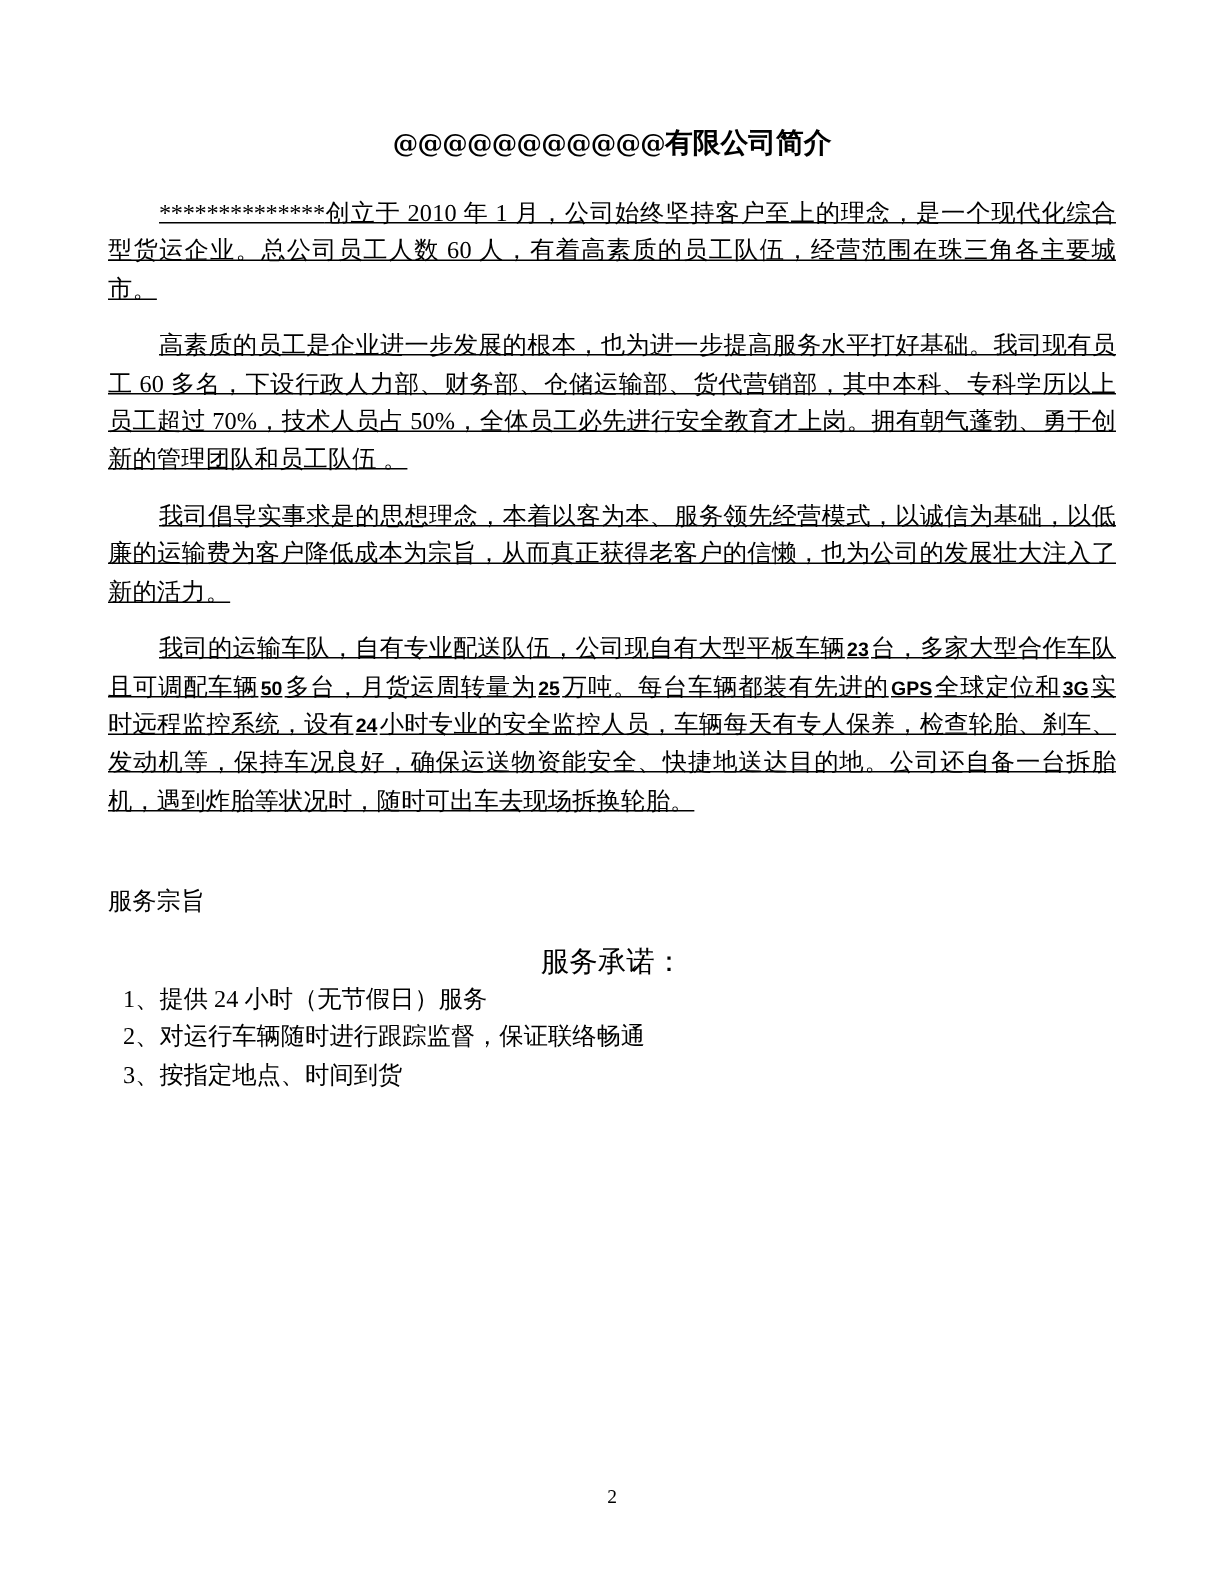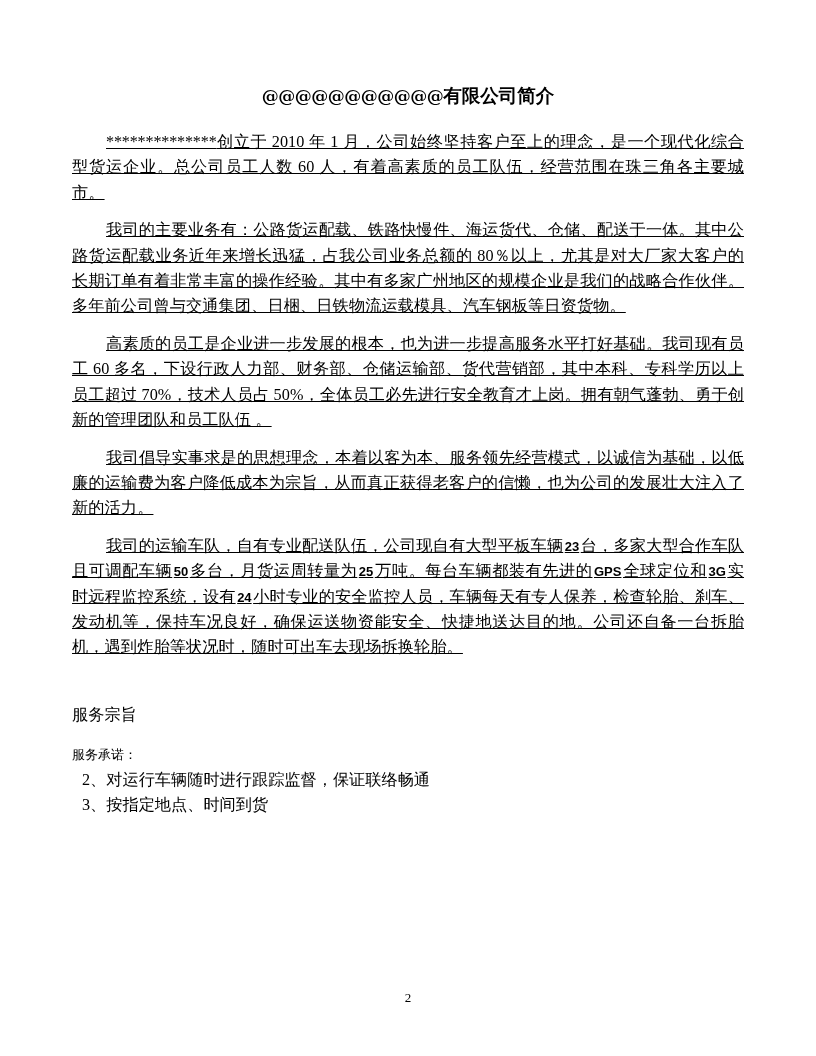--- a/index.html
+++ b/index.html
@@ -86,22 +86,22 @@
     text-align: left;
     font-size: 16.2px;
     line-height: 25.4px;
     margin: 0;
   }
   .centered-block .line {
     display: block;
   }
 
   .promise-head {
-    text-align: left;
-    font-size: 13px;
+    text-align: center;
+    font-size: 19px;
     line-height: 25.4px;
     margin: 0;
   }
 
   .promise-list {
     margin: 0;
     padding: 0 0 0 10px;
     font-size: 16.2px;
     line-height: 25.4px;
     text-align: left;
@@ -124,39 +124,39 @@
 </head>
 <body>
 
 <div class="page">
   <div class="content">
 
     <h1 class="doc-title"><span class="at-run">@@@@@@@@@@@</span><span>有限公司简介</span></h1>
 
     <p class="para first-indent"><span class="ast-run">**************</span><span>创立于 2010 年 1 月，公司始终坚持客户至上的理念，是一个现代化综合型货运企业。总公司员工人数 60 人，有着高素质的员工队伍，经营范围在珠三角各主要城市。</span></p>
 
-    <p class="para first-indent">我司的主要业务有：公路货运配载、铁路快慢件、海运货代、仓储、配送于一体。其中公路货运配载业务近年来增长迅猛，占我公司业务总额的 80％以上，尤其是对大厂家大客户的长期订单有着非常丰富的操作经验。其中有多家广州地区的规模企业是我们的战略合作伙伴。多年前公司曾与交通集团、日梱、日铁物流运载模具、汽车钢板等日资货物。</p>
 
     <p class="para first-indent">高素质的员工是企业进一步发展的根本，也为进一步提高服务水平打好基础。我司现有员工 60 多名，下设行政人力部、财务部、仓储运输部、货代营销部，其中本科、专科学历以上员工超过 70%，技术人员占 50%，全体员工必先进行安全教育才上岗。拥有朝气蓬勃、勇于创新的管理团队和员工队伍 。</p>
 
     <p class="para first-indent">我司倡导实事求是的思想理念，本着以客为本、服务领先经营模式，以诚信为基础，以低廉的运输费为客户降低成本为宗旨，从而真正获得老客户的信懒，也为公司的发展壮大注入了新的活力。</p>
 
     <p class="para fleet first-indent"><span>我司的运输车队，自有专业配送队伍，公司现自有大型平板车辆</span><span class="snum">23</span><span>台，多家大型合作车队且可调配车辆</span><span class="snum">50</span><span>多台，月货运周转量为</span><span class="snum">25</span><span>万吨。每台车辆都装有先进的</span><span class="snum">GPS</span><span>全球定位和</span><span class="snum">3G</span><span>实时远程监控系统，设有</span><span class="snum">24</span><span>小时专业的安全监控人员，车辆每天有专人保养，检查轮胎、刹车、发动机等，保持车况良好，确保运送物资能安全、快捷地送达目的地。公司还自备一台拆胎机，遇到炸胎等状况时，随时可出车去现场拆换轮胎。</span></p>
 
     <div class="spacer-block"></div>
 
     <div class="centered-block">
       <span class="line">服务宗旨</span>
     </div>
 
     <div class="spacer-block" style="height:14px;"></div>
 
     <div class="promise-head">服务承诺：</div>
 
     <div class="promise-list">
+      <span class="line">1、提供 24 小时（无节假日）服务</span>
       <span class="line">2、对运行车辆随时进行跟踪监督，保证联络畅通</span>
       <span class="line">3、按指定地点、时间到货</span>
     </div>
 
   </div>
 
   <div class="page-number">2</div>
 </div>
 
 </body></html>

